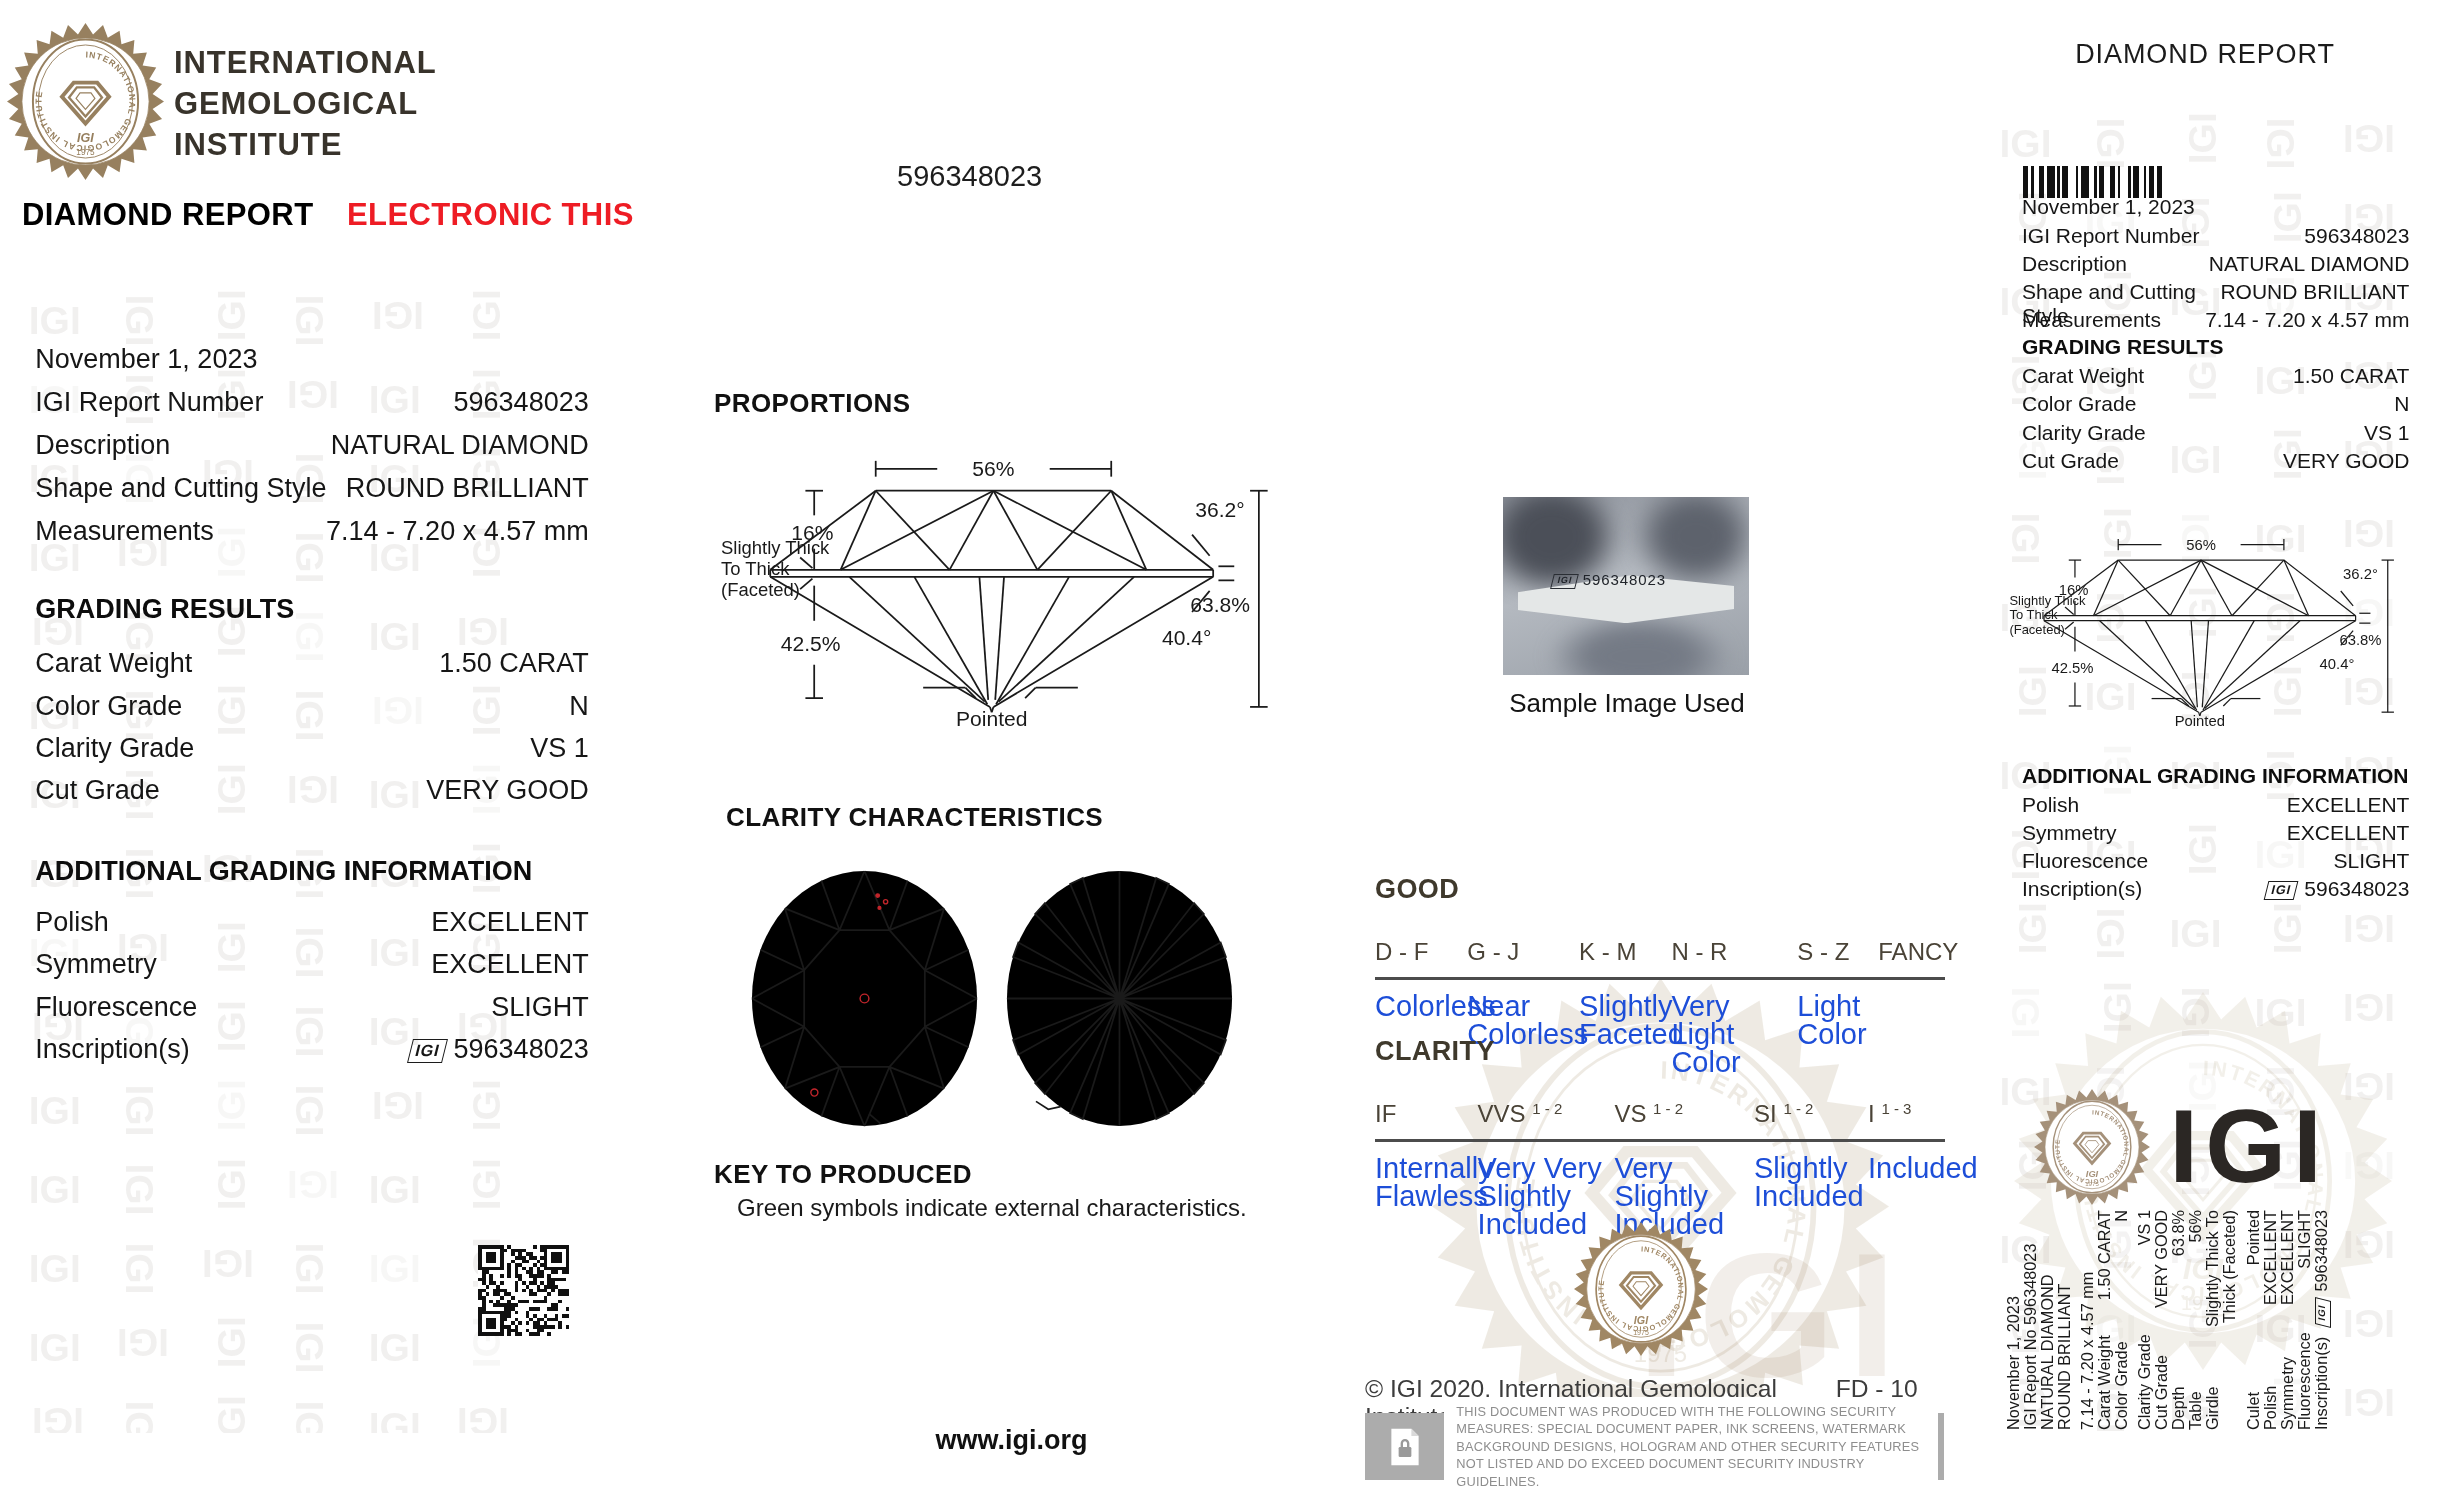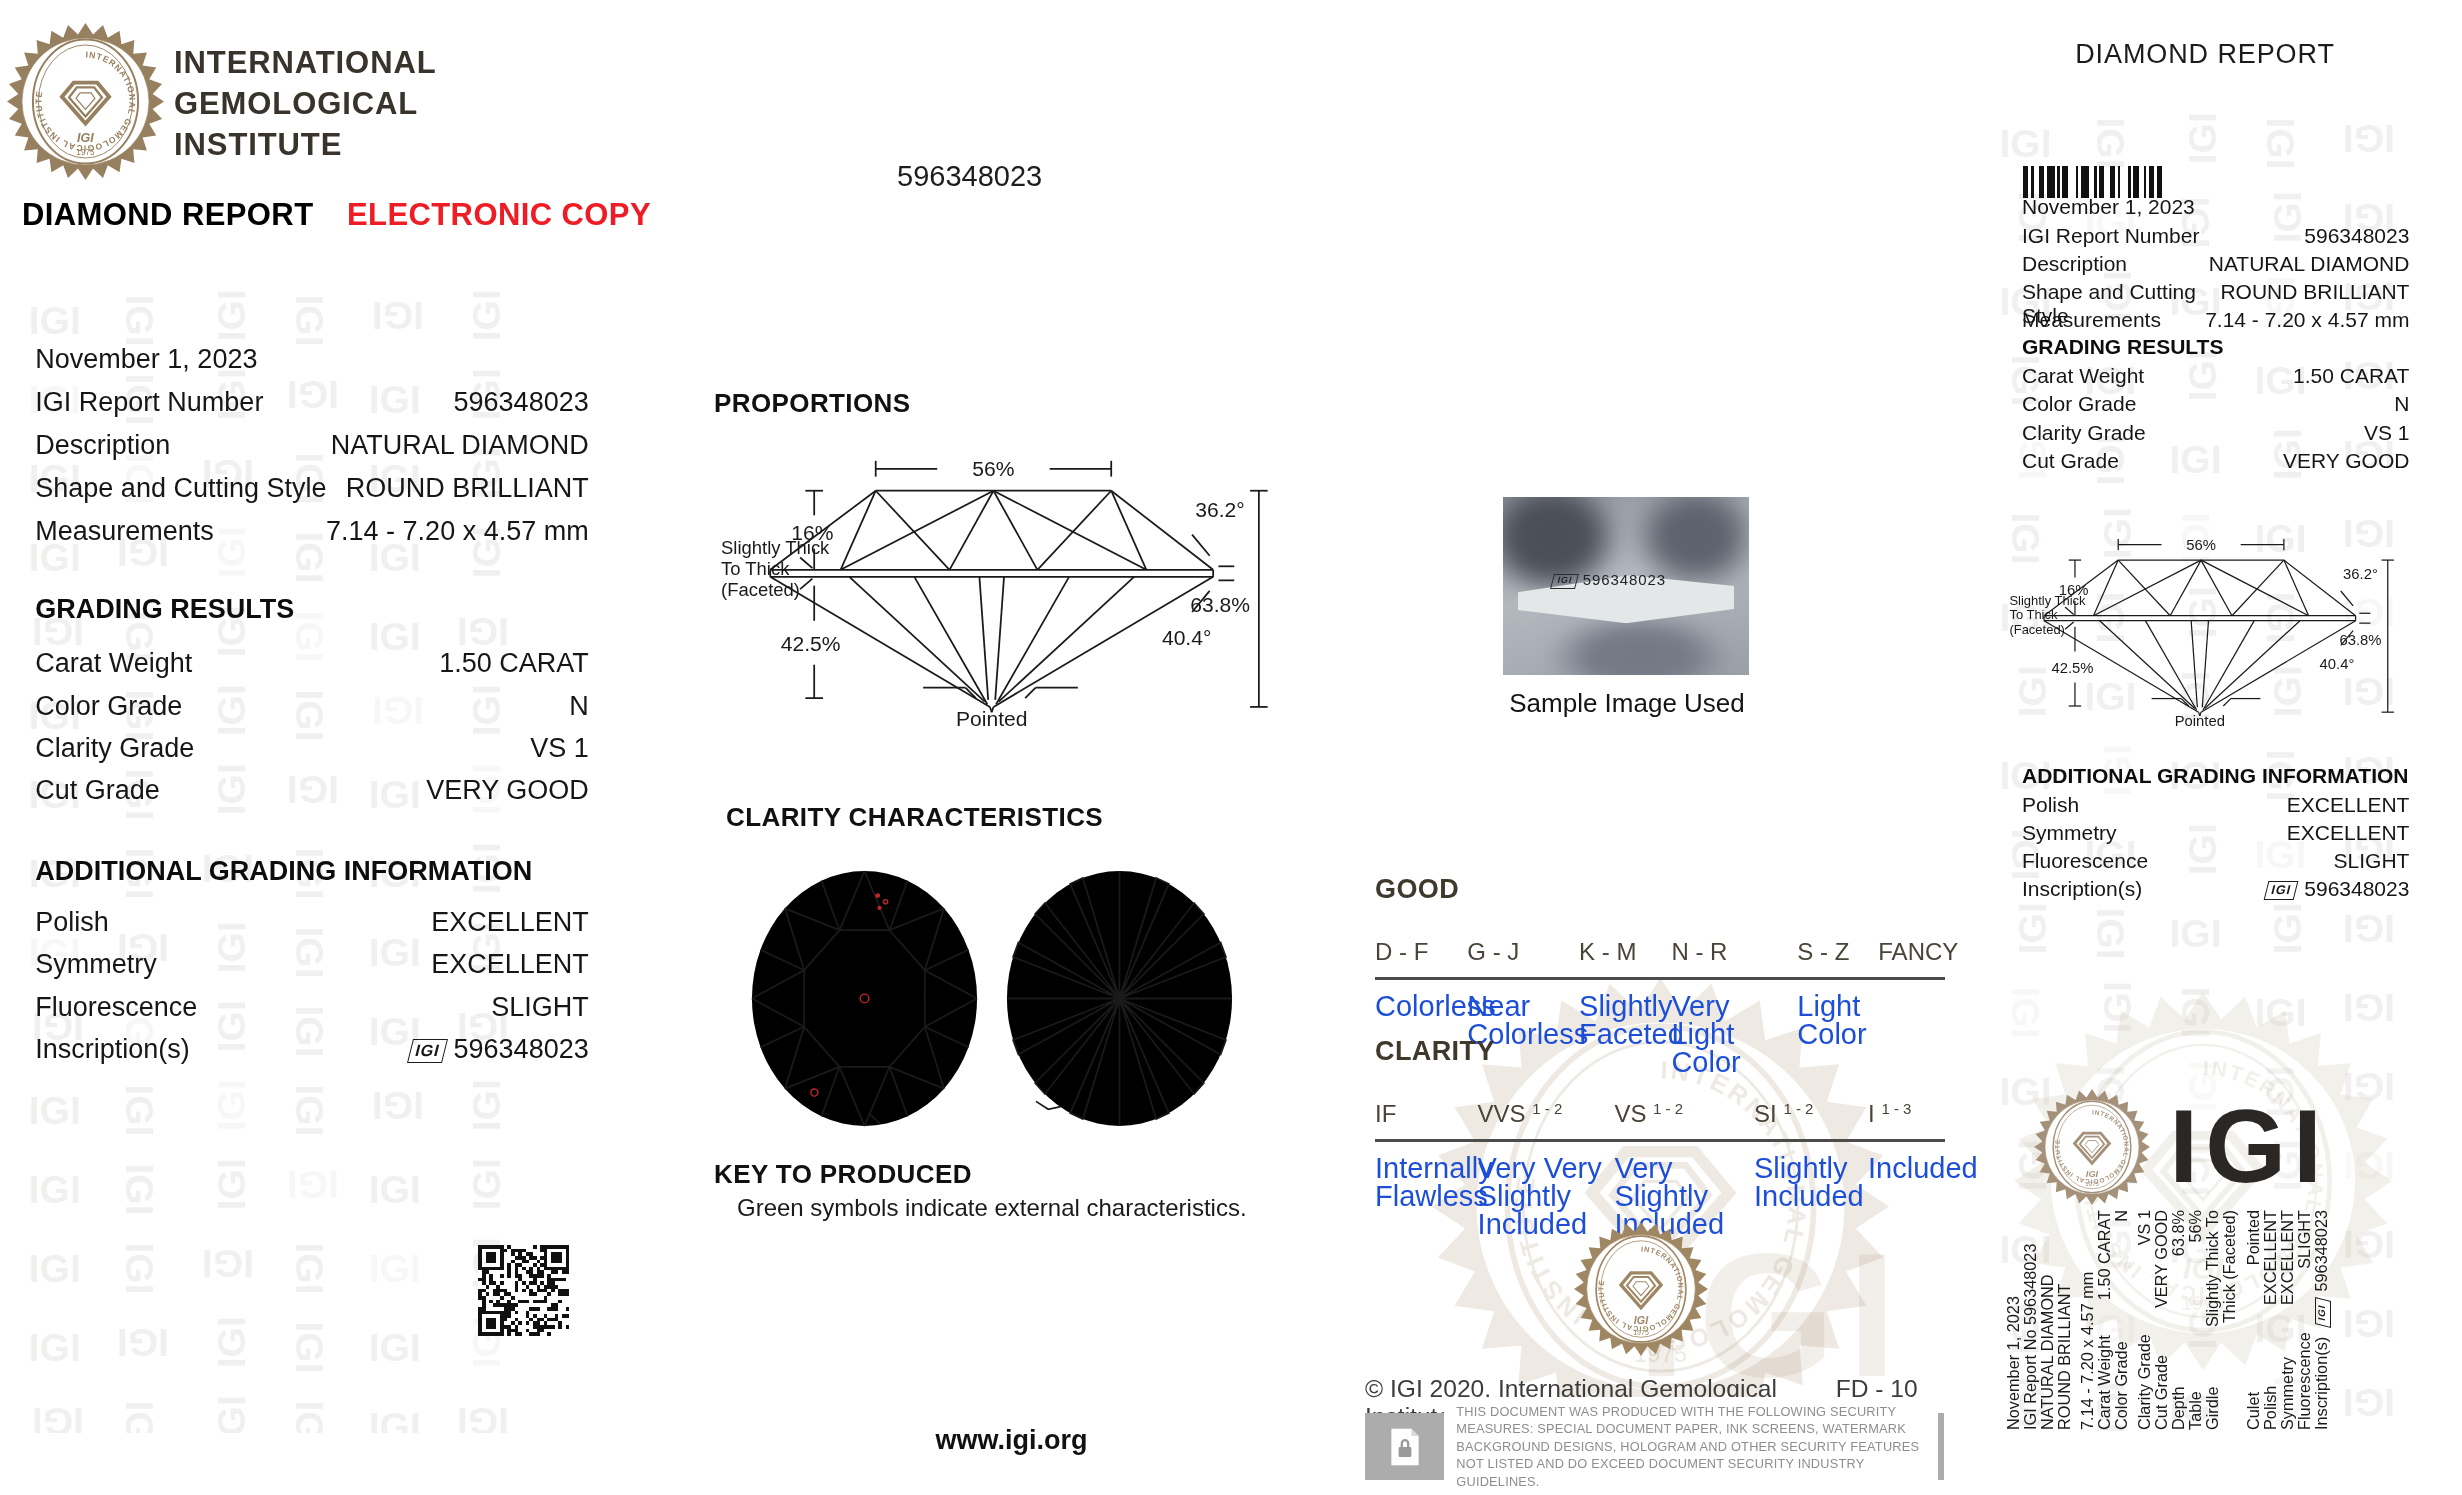--- a/index.html
+++ b/index.html
@@ -125,21 +125,21 @@
   </svg>
     </div>
 
   <div class="abs" id="org-name">
     <div>INTERNATIONAL</div>
     <div>GEMOLOGICAL</div>
     <div>INSTITUTE</div>
   </div>
 
   <div class="abs" id="doc-title">DIAMOND REPORT</div>
-  <div class="abs" id="copy-label" style="color: rgb(238, 28, 36);">ELECTRONIC COPY</div>
+  <div class="abs" id="copy-label" style="color: rgb(238, 28, 36);">ELECTRONIC THIS</div>
 
   <div class="abs" id="left-panel">
     <div class="wm-field" style="inset:0">
         <span class="wm-glyph">IGI</span>
         <span class="wm-glyph">IGI</span>
         <span class="wm-glyph">IGI</span>
         <span class="wm-glyph">IGI</span>
         <span class="wm-glyph">IGI</span>
         <span class="wm-glyph">IGI</span>
         <span class="wm-glyph">IGI</span>

